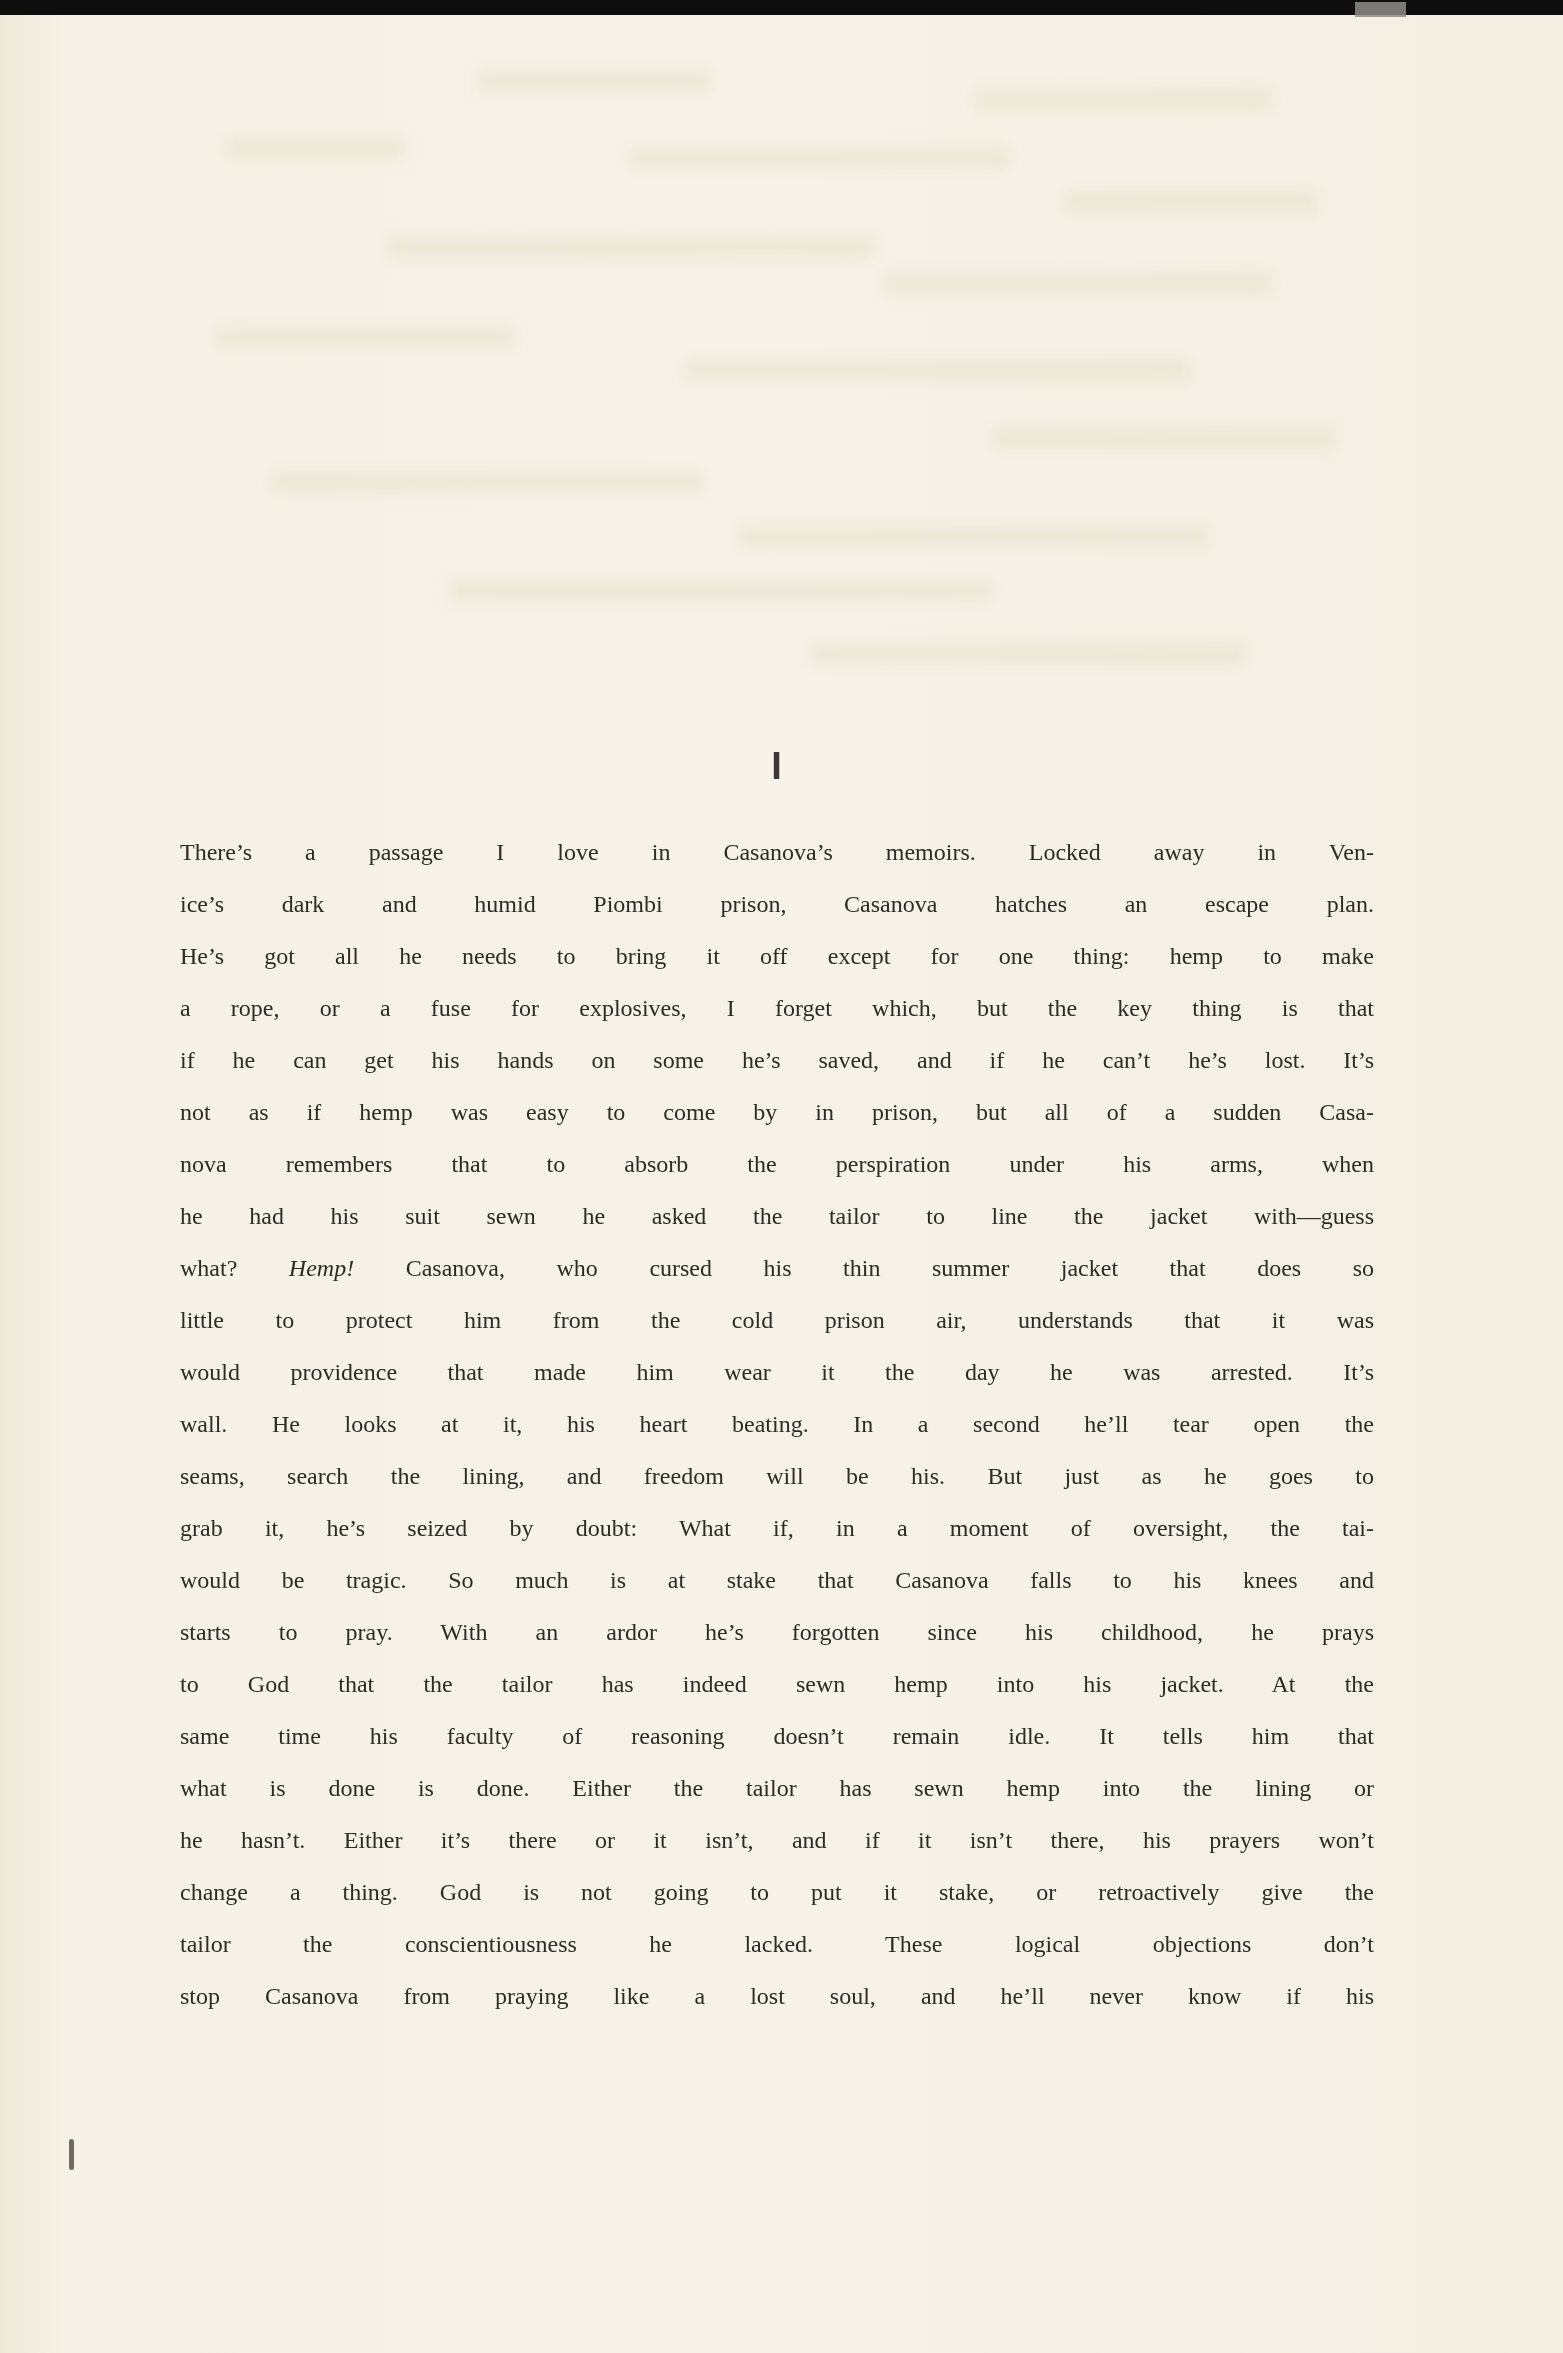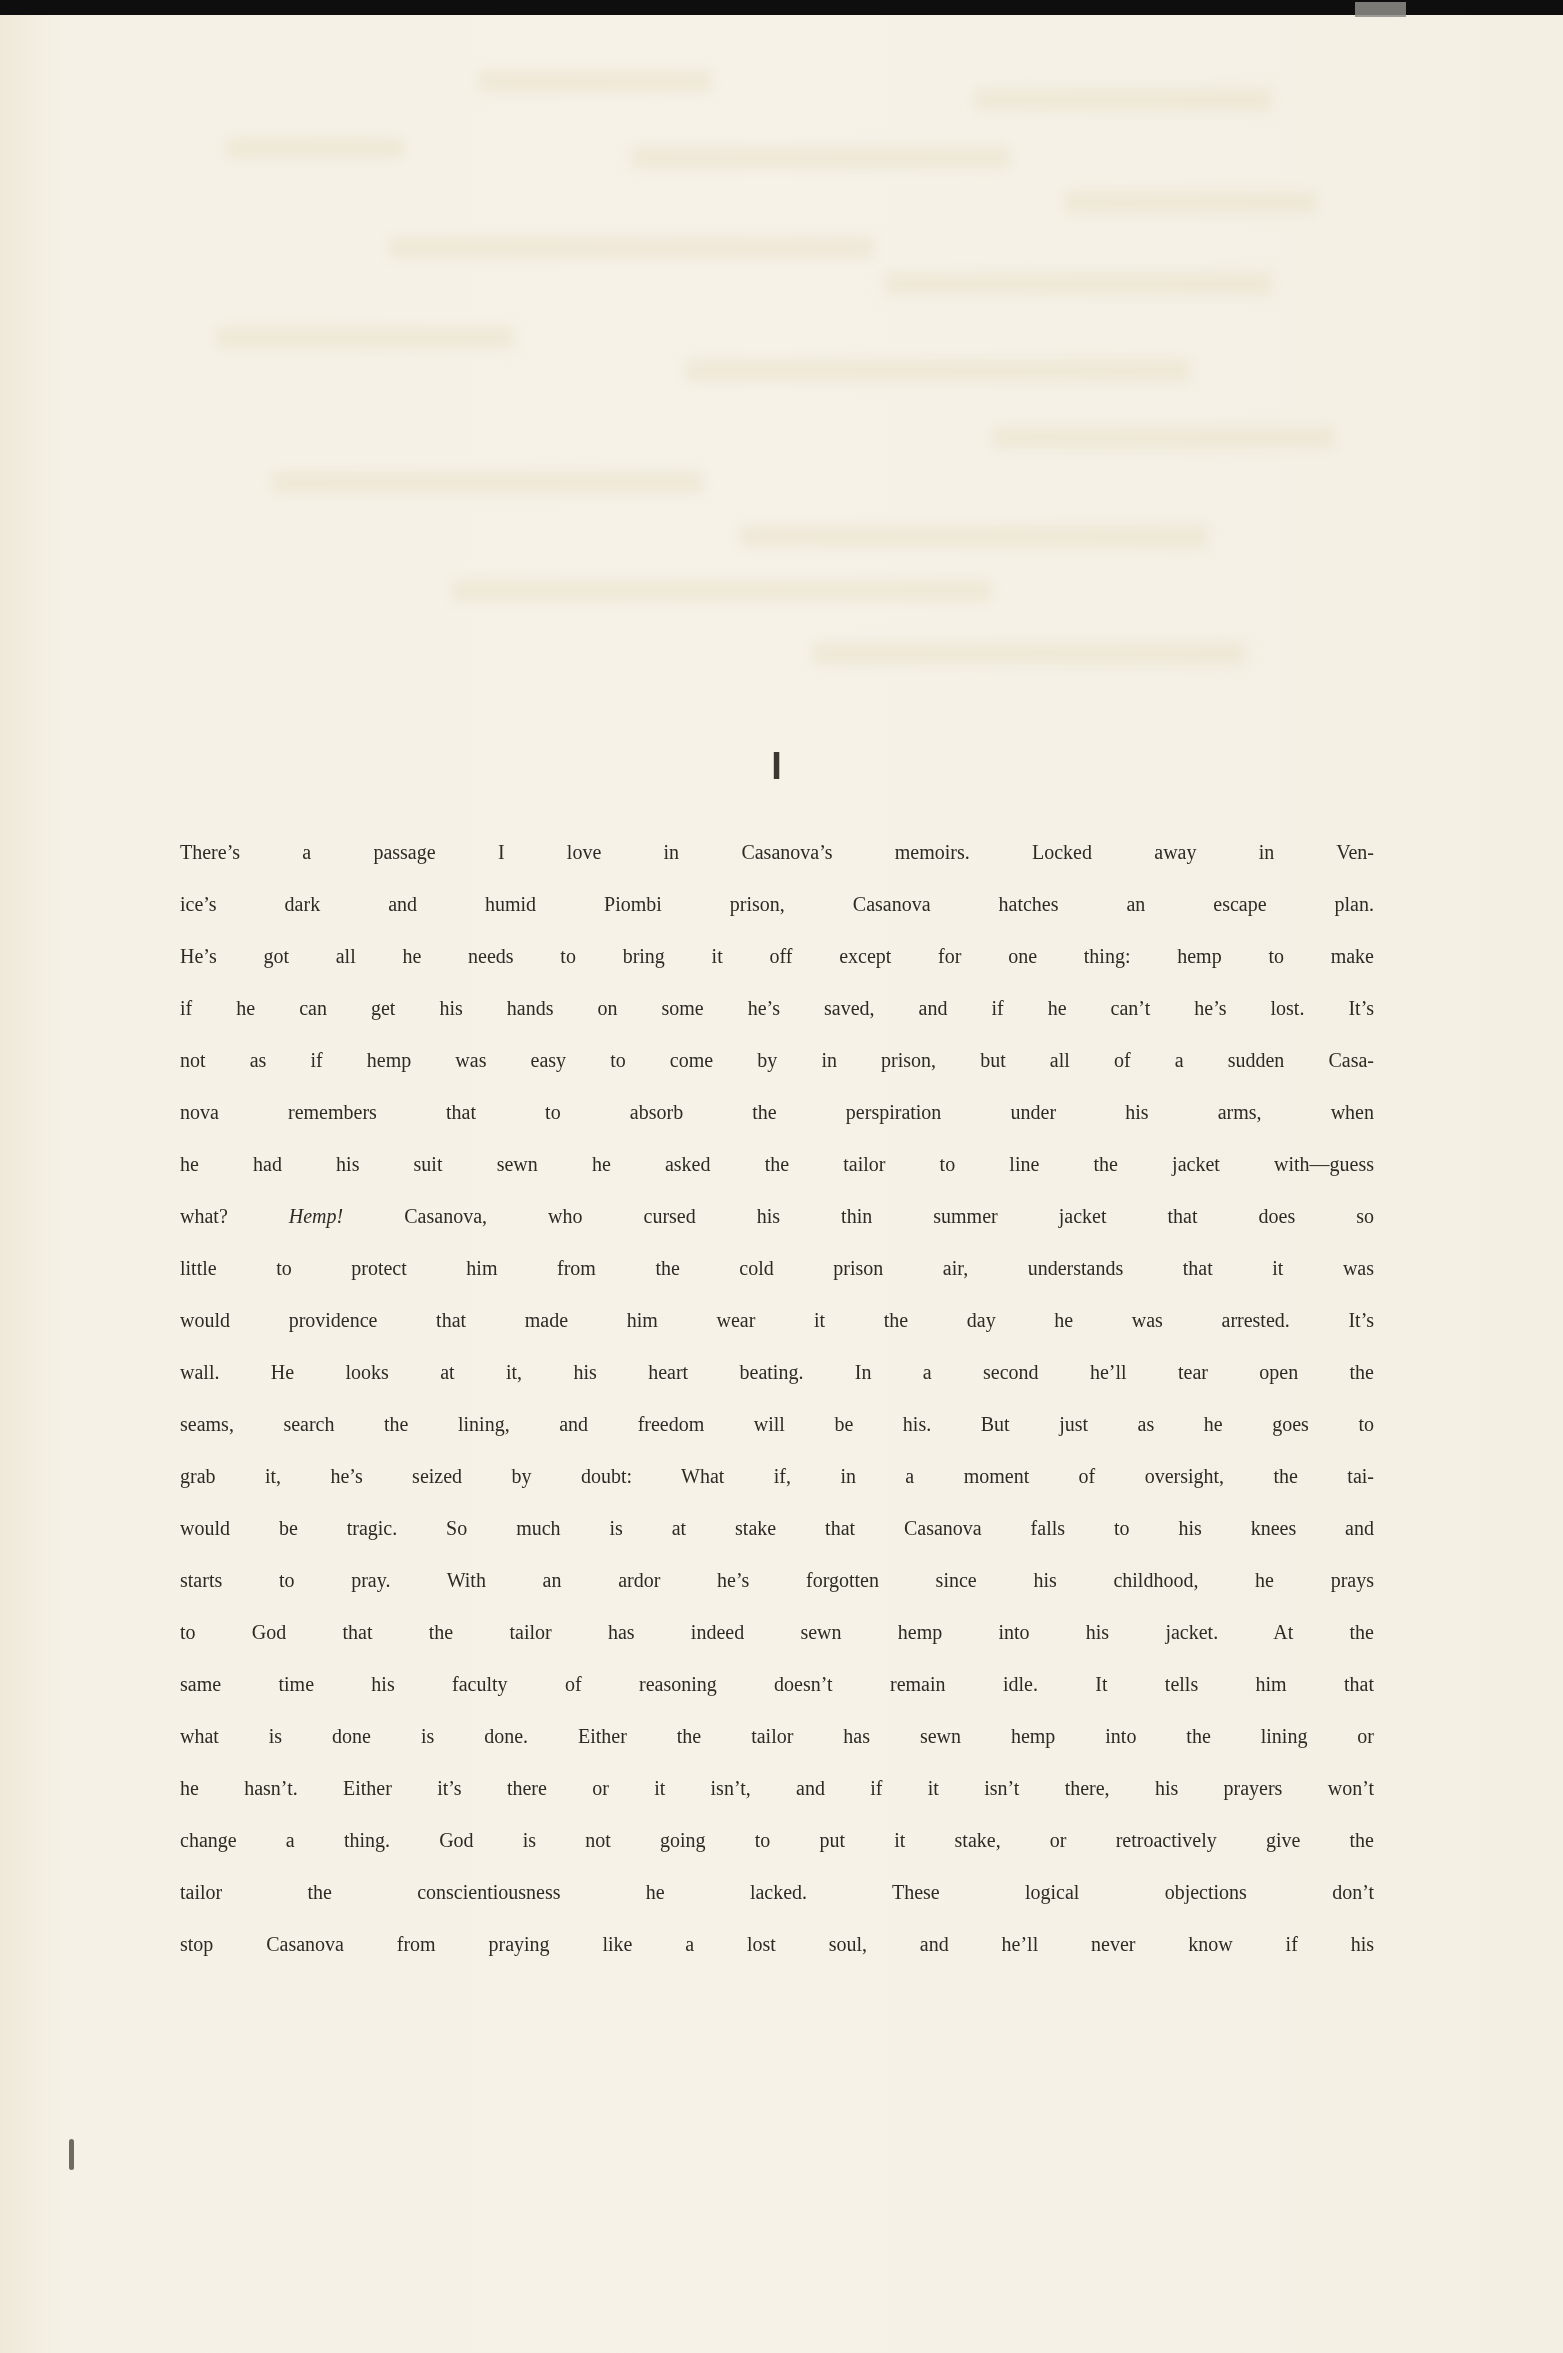--- a/index.html
+++ b/index.html
@@ -52,21 +52,21 @@
     font-size: 38px;
     line-height: 38px;
     color: #3b3833;
     letter-spacing: 0.9px;
   }
   .paragraph {
     position: absolute;
     top: 826px;
     left: 180px;
     width: 1194px;
-    font-size: 20px;
+    font-size: 24px;
     line-height: 52px;
     color: #2e2b26;
   }
   .paragraph .line {
     text-align: justify;
     text-align-last: justify;
     white-space: normal;
   }
   .paragraph .line i {
     font-style: italic;
@@ -108,20 +108,21 @@
     <div class="ghost" style="left:451px;  top:579px; width:541px; height:23.4px;"></div>
     <div class="ghost" style="left:812px;  top:642px; width:433px; height:23.4px;"></div>
   </div>
 
   <div class="chapter-num">I</div>
 
   <div class="paragraph" id="paragraph">
       <div class="line">There’s a passage I love in Casanova’s memoirs. Locked away in Ven-</div>
       <div class="line">ice’s dark and humid Piombi prison, Casanova hatches an escape plan.</div>
       <div class="line">He’s got all he needs to bring it off except for one thing: hemp to make</div>
+      <div class="line">a rope, or a fuse for explosives, I forget which, but the key thing is that</div>
       <div class="line">if he can get his hands on some he’s saved, and if he can’t he’s lost. It’s</div>
       <div class="line">not as if hemp was easy to come by in prison, but all of a sudden Casa-</div>
       <div class="line">nova remembers that to absorb the perspiration under his arms, when</div>
       <div class="line">he had his suit sewn he asked the tailor to line the jacket with—guess</div>
       <div class="line">what? <i>Hemp!</i> Casanova, who cursed his thin summer jacket that does so</div>
       <div class="line">little to protect him from the cold prison air, understands that it was</div>
       <div class="line">would providence that made him wear it the day he was arrested. It’s</div>
       <div class="line">wall. He looks at it, his heart beating. In a second he’ll tear open the</div>
       <div class="line">seams, search the lining, and freedom will be his. But just as he goes to</div>
       <div class="line">grab it, he’s seized by doubt: What if, in a moment of oversight, the tai-</div>

